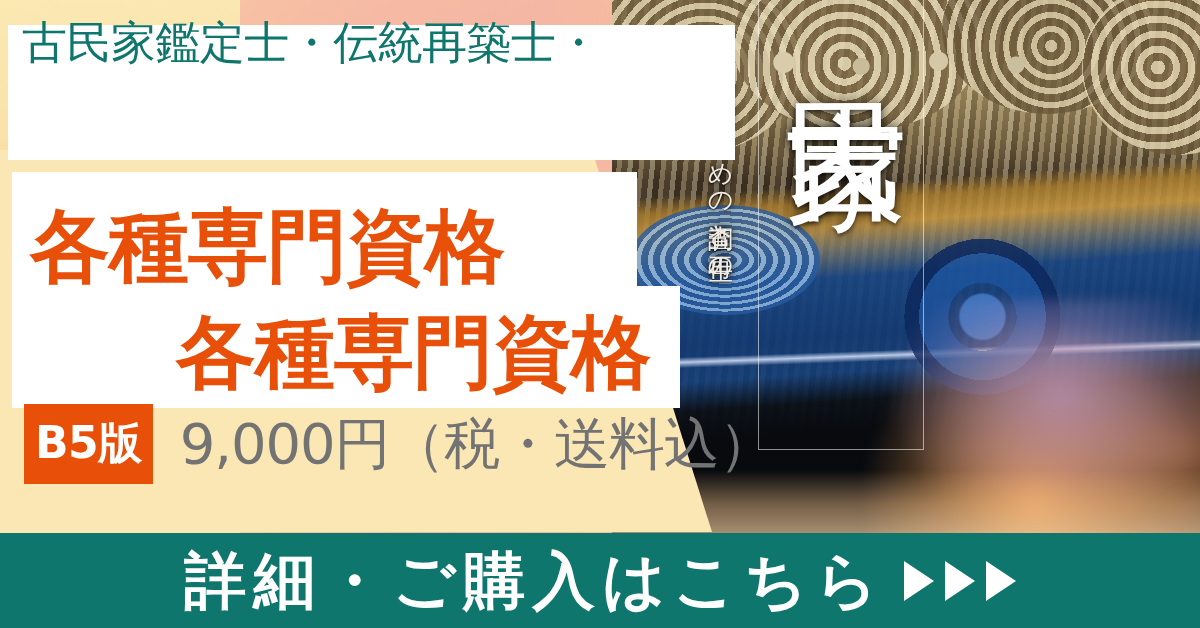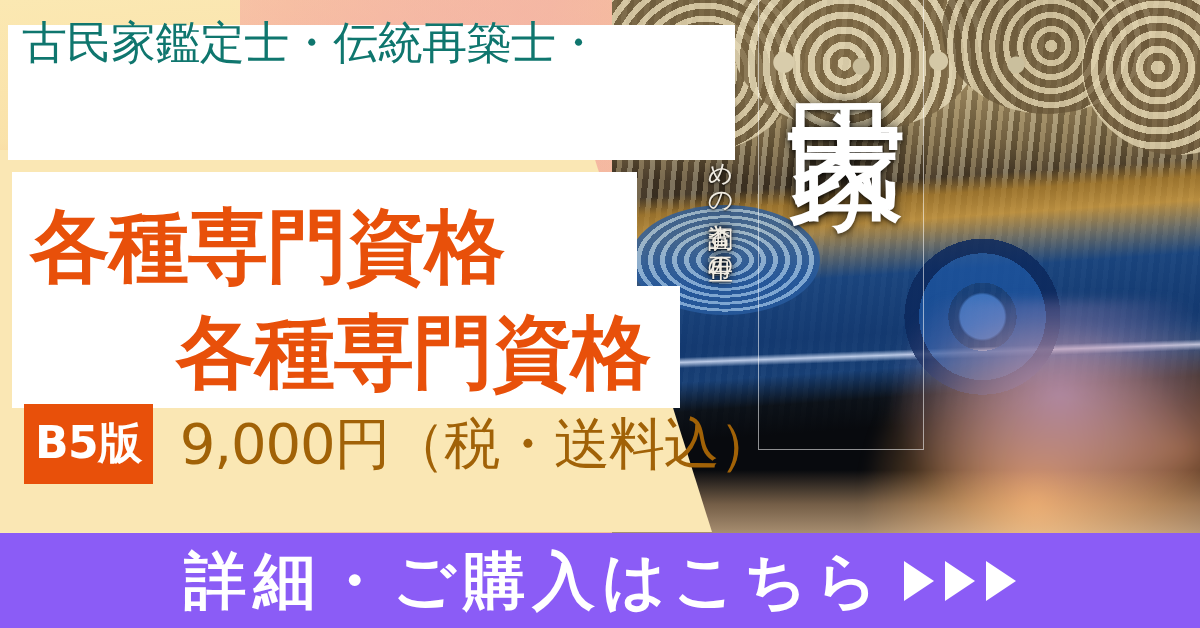--- a/index.html
+++ b/index.html
@@ -173,30 +173,30 @@
     display:flex;align-items:center;gap:9px;
   }
   .badge{
     background:#e8500a;color:#fff;
     font-family:"DejaVu Sans","Liberation Sans",sans-serif;
     font-weight:700;font-size:44px;line-height:1;
     padding:17px 11px 19px 11px;
     letter-spacing:-0.01em;white-space:nowrap;
   }
   .price{
-    margin-left:18px;color:#a16207;
+    margin-left:18px;color:#737373;
     font-family:"DejaVu Sans","Liberation Sans",sans-serif;
     font-weight:400;font-size:56px;line-height:1;
     letter-spacing:-0.02em;white-space:nowrap;
   }
 
   
   .cta{
     position:absolute;left:0;top:533px;width:1200px;height:95px;
-    background:#8b5cf6;
+    background:#0f766e;
     display:flex;align-items:center;justify-content:center;
   }
   .cta-text{
     color:#fff;
     font-family:"DejaVu Sans","Liberation Sans",sans-serif;
     font-weight:700;font-size:62px;line-height:1;
     letter-spacing:.12em;white-space:nowrap;
     margin-right:8px;
   }
   .cta-arrows{display:flex;align-items:center;gap:11px;margin-left:10px;}

